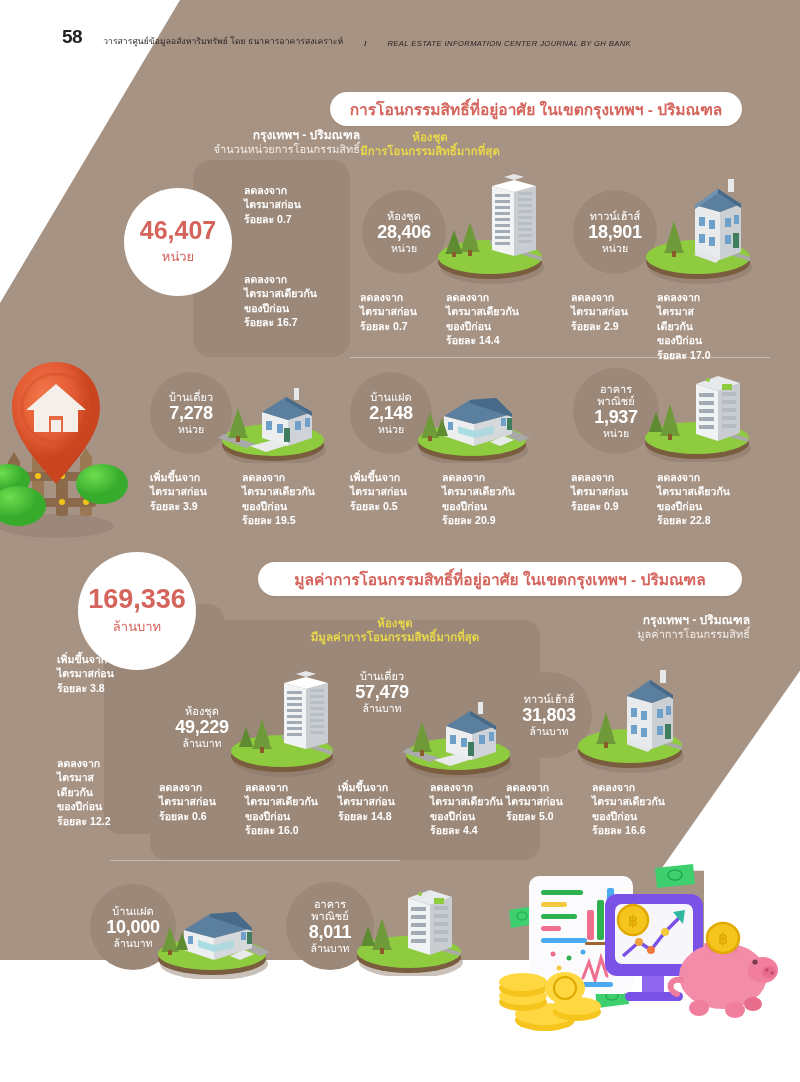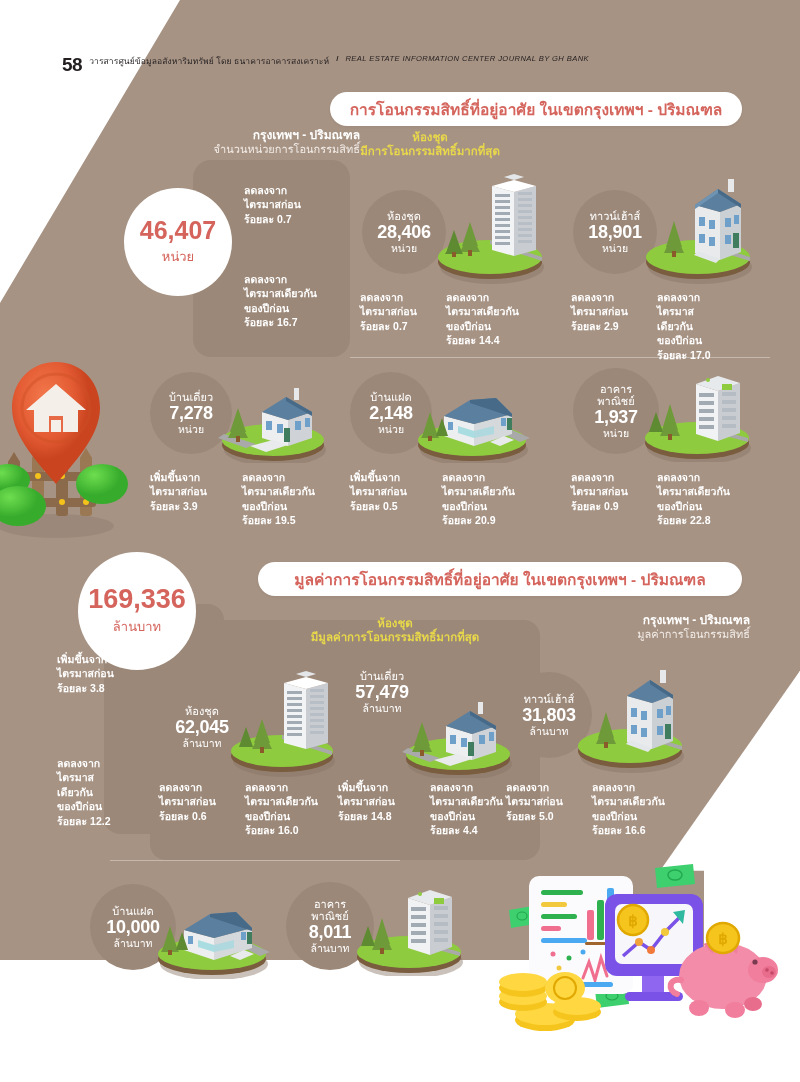--- a/index.html
+++ b/index.html
@@ -30,21 +30,21 @@
     z-index:1;
   }
   #bg-bottom-white{
     position:absolute; left:0; bottom:0; width:800px; height:122px;
     background:#ffffff; z-index:1;
   }
 
   
   #masthead{
     position:absolute; left:62px; top:26px; z-index:20;
-    display:flex; align-items:flex-start; gap:7px;margin-top:28px;
+    display:flex; align-items:flex-end; gap:21px;
   }
   #page-number{ font-size:19px; font-weight:bold; color:#231f20; letter-spacing:-0.5px;}
   #masthead-thai{ font-size:8.5px; color:#231f20; letter-spacing:.1px;}
   #masthead-sep{ font-size:8px; color:#231f20; font-weight:bold;}
   #masthead-en{ font-size:7.6px; color:#231f20; letter-spacing:.4px;font-style:italic;}
 
   
   .title-pill{
     position:absolute; z-index:20;
     background:#ffffff; border-radius:30px;
@@ -478,21 +478,21 @@
 ร้อยละ 3.8</div>
 <div class="note" style="left:57px; top:756px; width:105px;">ลดลงจาก
 ไตรมาส
 เดียวกัน
 ของปีก่อน
 ร้อยละ 12.2</div>
 
 <div class="stat">
   <div class="bubble" style="left:159px; top:684px; width:86px; height:86px;">
     <span class="cat">ห้องชุด</span>
-    <span class="num">62,045</span>
+    <span class="num">49,229</span>
     <span class="unit">ล้านบาท</span>
   </div>
 </div>
 <div class="scene" style="left:224px; top:655px;">
   <svg width="118" height="122" viewBox="0 0 118 122">
     <ellipse cx="60" cy="106" rx="51" ry="16" fill="#8a7566" opacity=".45"></ellipse>
     <ellipse cx="58" cy="101" rx="51" ry="16" fill="#7a5c3e"></ellipse>
     <ellipse cx="58" cy="96" rx="51" ry="16" fill="#8fcb3e"></ellipse>
     <path d="M58 80 L108 96 L108 100 L58 84 Z" fill="#a9a9a9"></path>
     <path d="M82 34 L82 94 L104 88 L104 28 Z" fill="#c9ccd0"></path>

